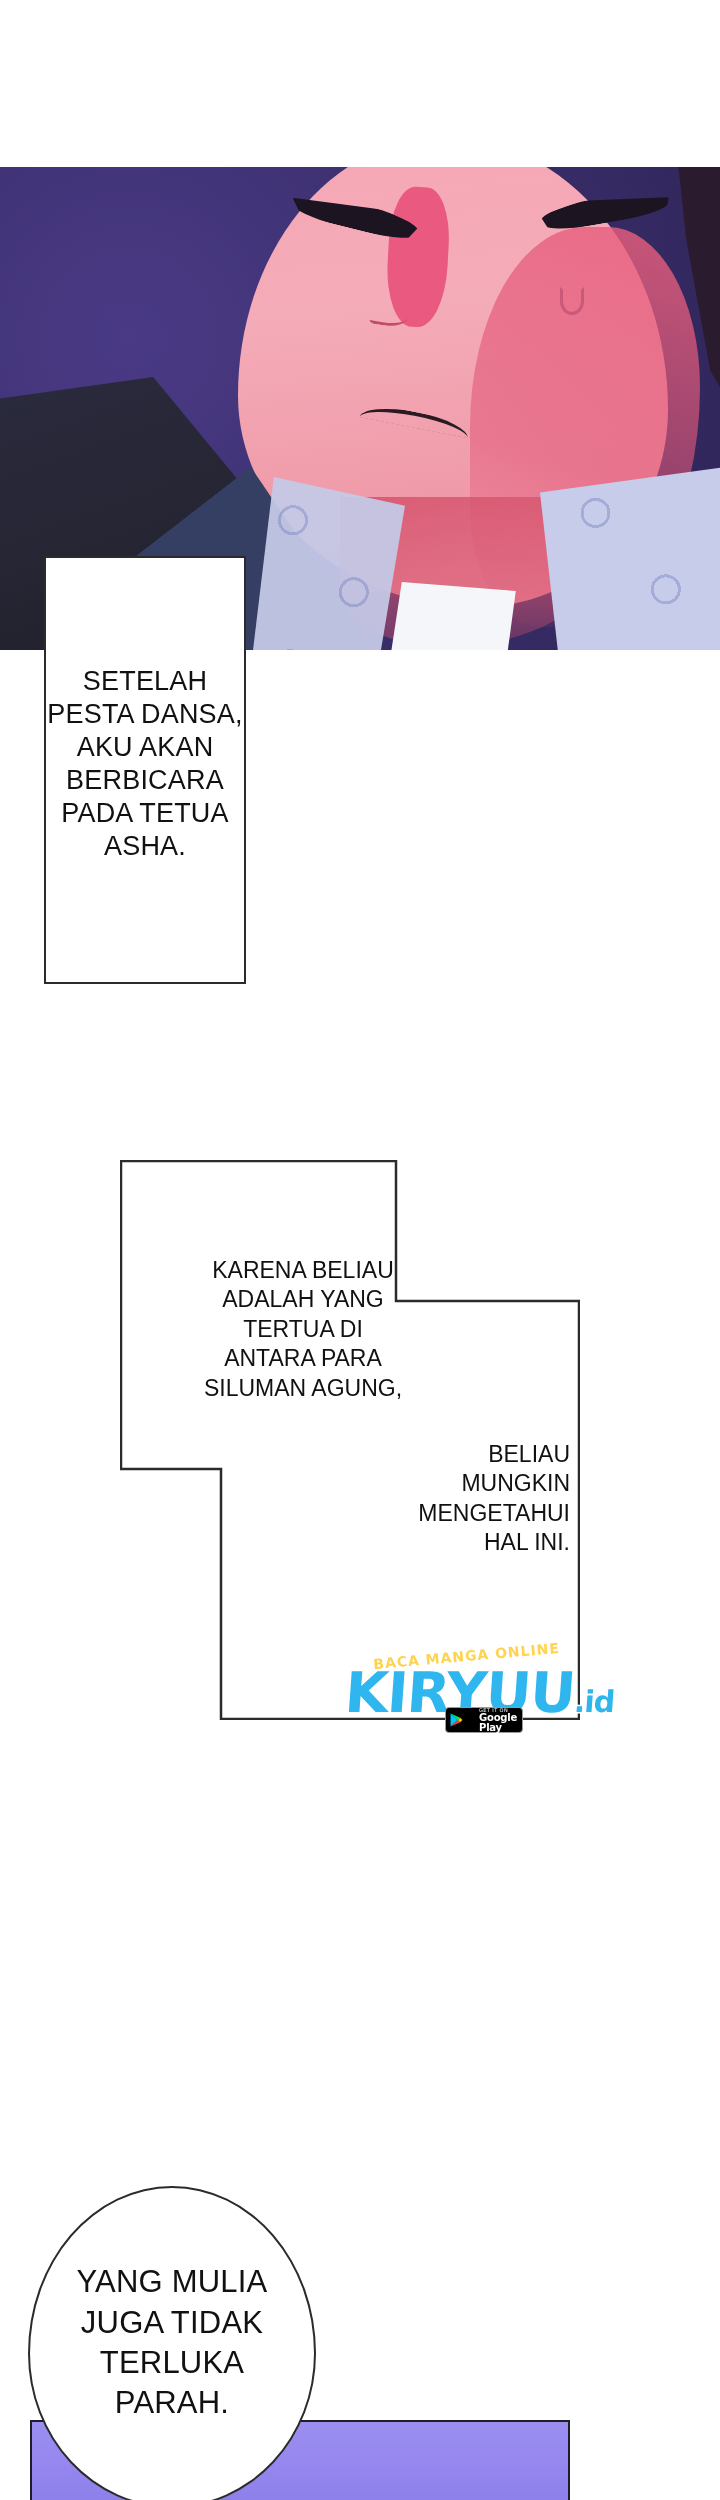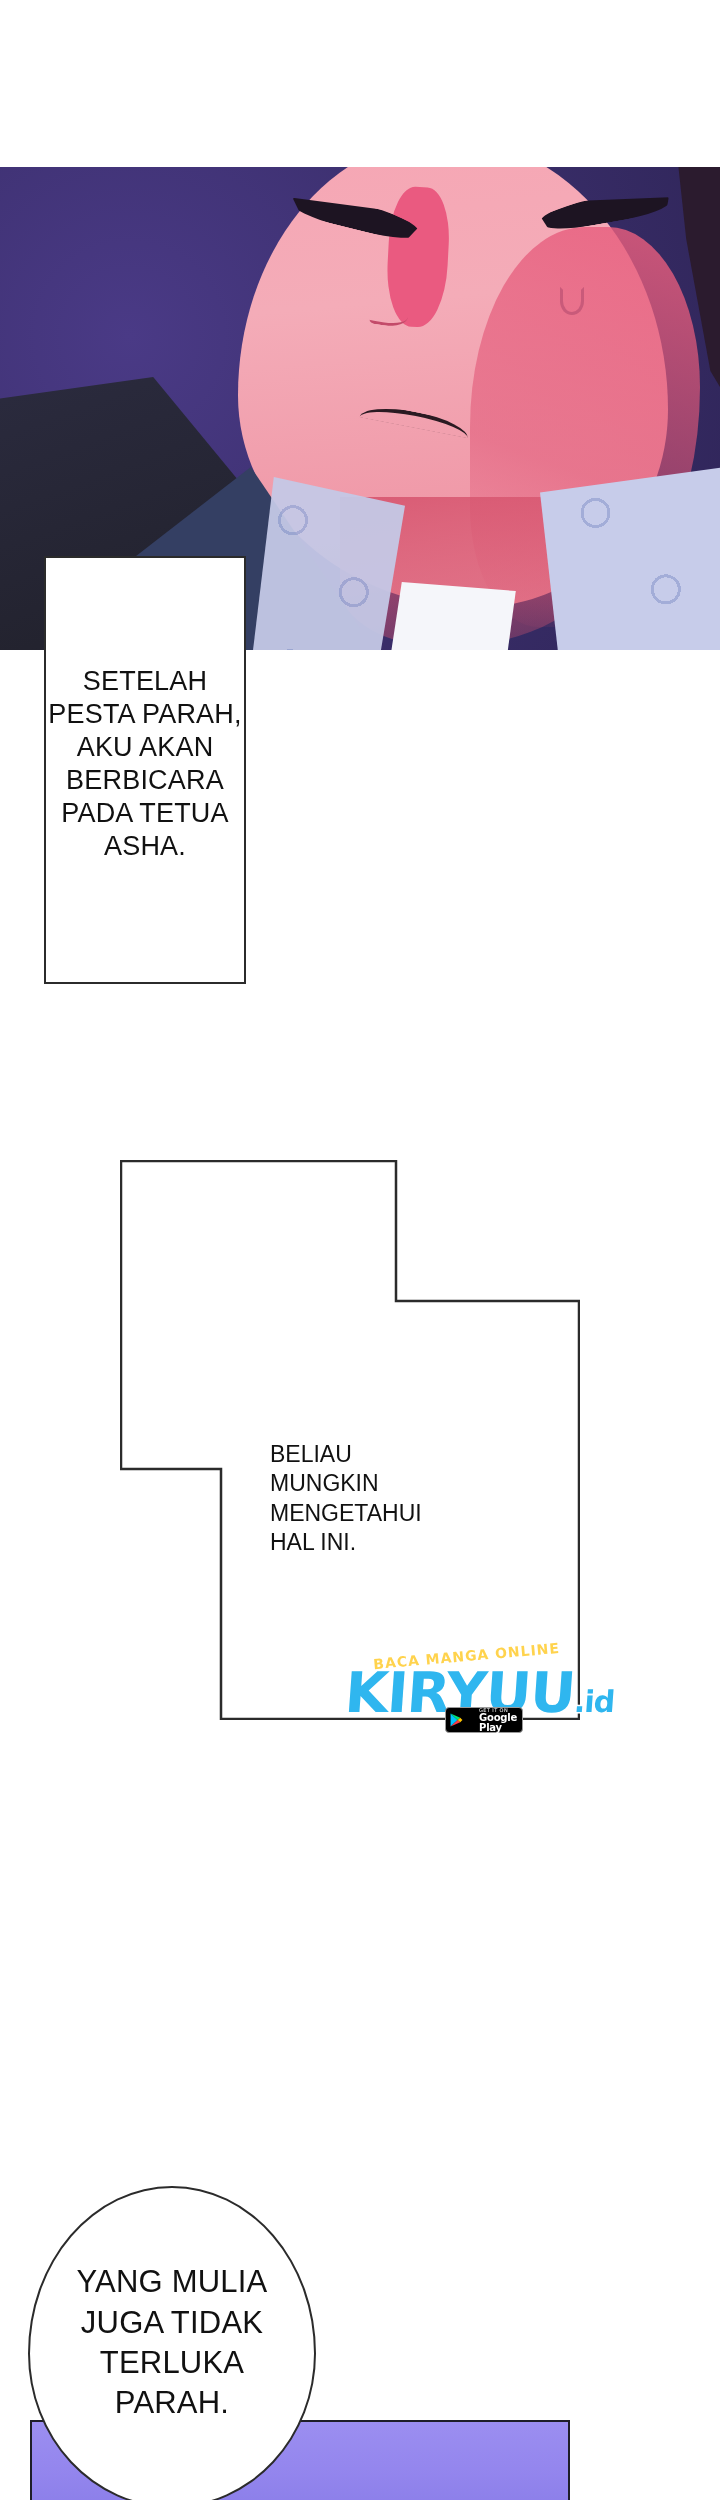--- a/index.html
+++ b/index.html
@@ -238,21 +238,21 @@
     font-size: 23px;
     line-height: 1.28;
     color: #111;
     white-space: pre-line;
   }
   .k-text-b {
     position: absolute;
     left: 150px;
     top: 280px;
     width: 300px;
-    text-align: left;
+    text-align: right;
     font-size: 23px;
     line-height: 1.28;
     color: #111;
     white-space: pre-line;
   }
 
   
   #box-yang {
     position: absolute;
     left: 28px;
@@ -381,31 +381,36 @@
     <div class="cloak"></div>
     <div class="cloak2"></div>
     <div class="shirt"></div>
     <div class="collar-left"></div>
     <div class="collar-right"></div>
 
   </div>
 
   <div class="caption-box" id="box-setelah">
     <div class="caption-text">SETELAH
-PESTA PARAH,
+PESTA DANSA,
 AKU AKAN
 BERBICARA
 PADA TETUA
 ASHA.</div>
   </div>
 
   <div id="box-karena">
     <svg class="step-border" viewBox="0 0 460 560" preserveAspectRatio="none">
       <path d="M1,1 L276,1 L276,141 L459,141 L459,559 L101,559 L101,309 L1,309 Z" fill="#ffffff" stroke="#2b2b2b" stroke-width="2.5"></path>
     </svg>
+    <div class="k-text-a">KARENA BELIAU
+ADALAH YANG
+TERTUA DI
+ANTARA PARA
+SILUMAN AGUNG,</div>
     <div class="k-text-b">BELIAU
 MUNGKIN
 MENGETAHUI
 HAL INI.</div>
   </div>
 
   <div class="watermark">
     <div class="wm-tag">BACA MANGA ONLINE</div>
     <div class="wm-brand"><span>KIRYUU</span><span class="dom">.id</span></div>
     <div class="gplay-badge">

